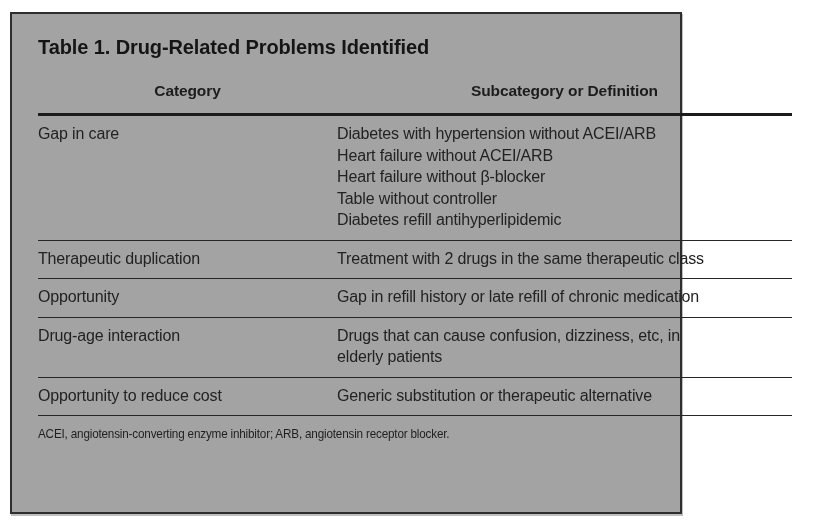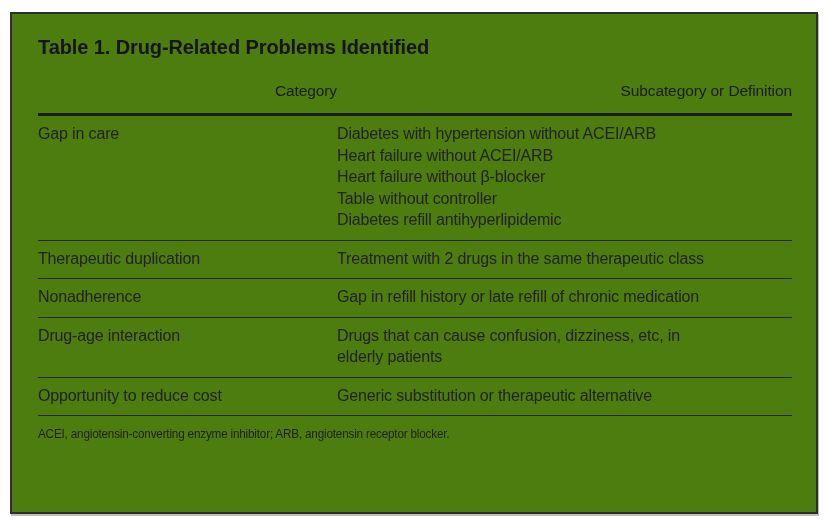--- a/index.html
+++ b/index.html
@@ -14,45 +14,45 @@
   .page {
     position: relative;
     width: 835px;
     height: 527px;
     background: #ffffff;
   }
   .card {
     position: absolute;
     left: 10px;
     top: 12px;
-    width: 808px;
+    width: 672px;
     height: 502px;
     box-sizing: border-box;
-    background: #4d7c0f;
+    background: #a3a3a3;
     border: 2px solid #2e2e2e;
     box-shadow: 1px 2px 0 rgba(110,110,110,0.45);
     padding: 20px 28px 0 26px;
   }
   .title {
     font-size: 20px;
     font-weight: bold;
     color: #151515;
     letter-spacing: -0.1px;
     line-height: 22px;
     margin: 2px 0 24px 0;
   }
   table.drp {
     width: 754px;
     border-collapse: collapse;
     table-layout: fixed;
   }
   table.drp th {
-    text-align: right;
+    text-align: center;
     font-size: 15.5px;
-    font-weight: normal;
+    font-weight: bold;
     color: #1c1c1c;
     padding: 0 0 13px 0;
     border-bottom: 3px solid #1c1c1c;
     letter-spacing: -0.1px;
   }
   th.col-cat { width: 299px; }
   th.col-def { width: 455px; }
   table.drp td {
     vertical-align: top;
     font-size: 16px;
@@ -100,21 +100,21 @@
             <div>Diabetes refill antihyperlipidemic</div>
           </td>
         </tr>
         <tr>
           <td>Therapeutic duplication</td>
           <td>
             <div>Treatment with 2 drugs in the same therapeutic class</div>
           </td>
         </tr>
         <tr>
-          <td>Nonadherence</td>
+          <td>Opportunity</td>
           <td>
             <div>Gap in refill history or late refill of chronic medication</div>
           </td>
         </tr>
         <tr>
           <td>Drug-age interaction</td>
           <td>
             <div>Drugs that can cause confusion, dizziness, etc, in</div>
             <div>elderly patients</div>
           </td>

